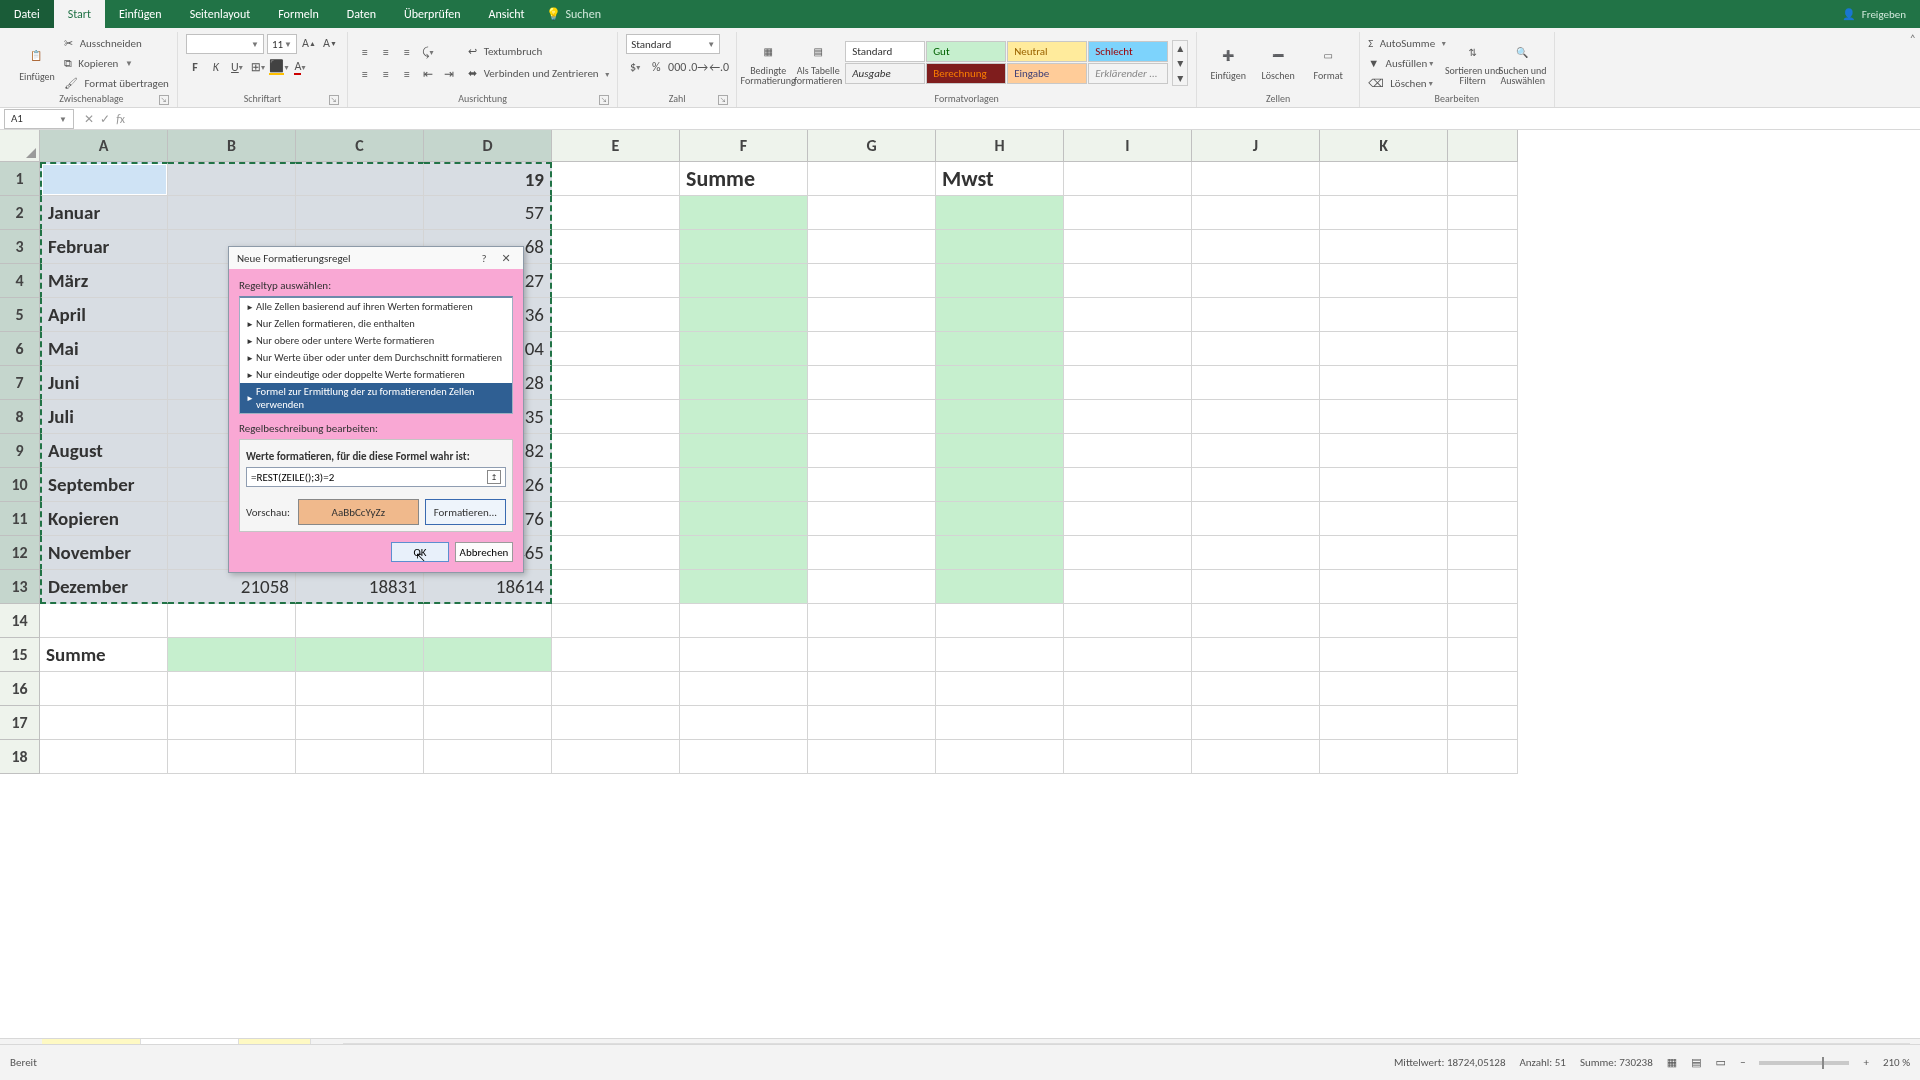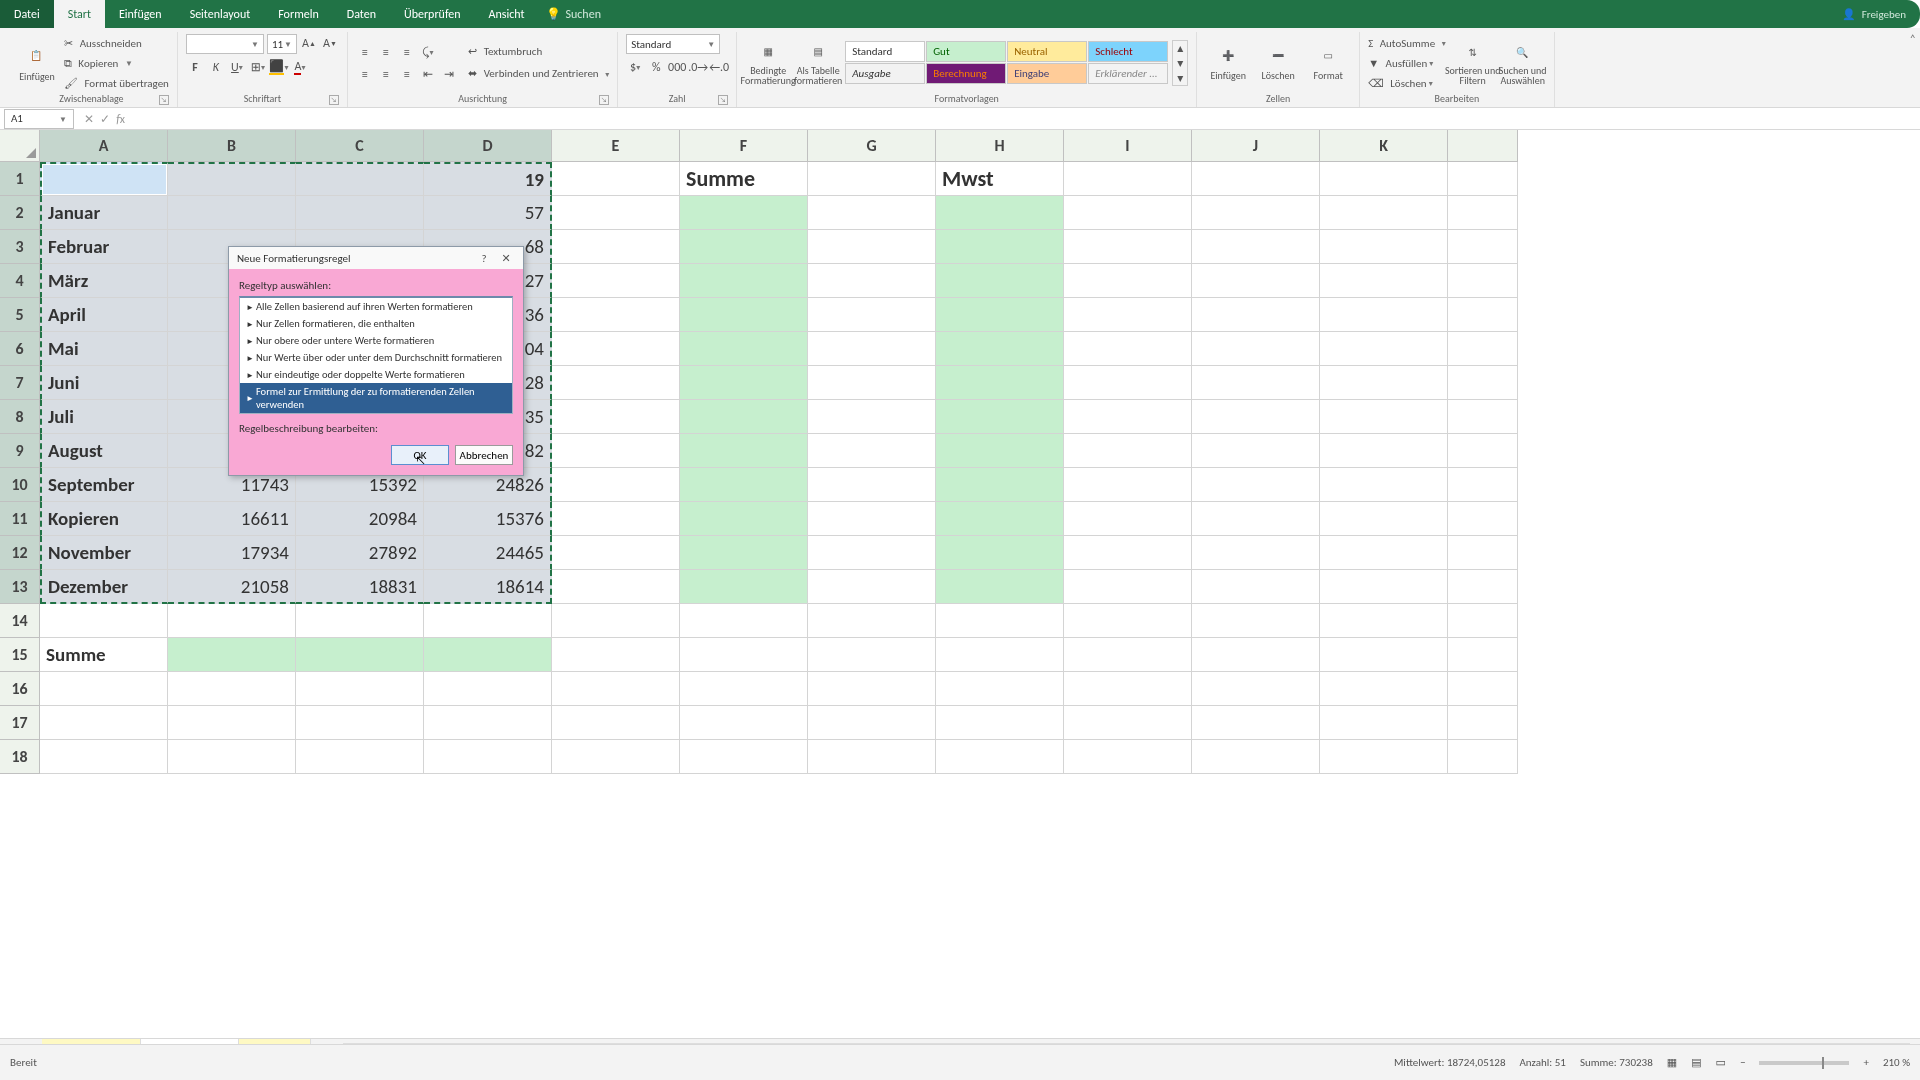--- a/index.html
+++ b/index.html
@@ -1,19 +1,19 @@
 <!DOCTYPE html>
 <html><head>
 <meta charset="utf-8">
 <style>
 * { margin: 0; padding: 0; box-sizing: border-box; font-family: "Segoe UI", Calibri, sans-serif; }
 body { background: #fff; overflow: hidden; font-size: 12px; color: #333; }
 
 
-.titlebar { height: 28px; background: #217346; display: flex; align-items: center; border-radius: 13px; }
+.titlebar { height: 28px; background: #217346; display: flex; align-items: center; }
 .titlebar .tab { padding: 0 14px; height: 28px; line-height: 28px; color: #fff; font-size: 12px; cursor: pointer; }
 .titlebar .tab.file { background: #1a5c38; }
 .titlebar .tab.active { background: #f3f3f3; color: #217346; }
 .titlebar .search { color: #d0e8da; margin-left: 8px; font-size: 12px; display: flex; align-items: center; gap: 4px; }
 .titlebar .right { margin-left: auto; margin-right: 14px; color: #d0e8da; font-size: 11px; display: flex; align-items: center; gap: 6px; }
 
 
 .ribbon { height: 80px; background: #f3f3f3; border-bottom: 1px solid #d8d8d8; display: flex; align-items: stretch; padding: 4px 6px 0 6px; position: relative; }
 .ribbon .group { display: flex; flex-direction: column; align-items: center; justify-content: space-between; padding: 2px 8px; border-right: 1px solid #dfdfdf; }
 .ribbon .group:last-child { border-right: none; }
@@ -239,21 +239,21 @@
       <div class="bigbtn">
         <span class="ico">▤</span>
         <span style="width:64px;line-height:10px;text-align:center;">Als Tabelle formatieren</span>
       </div>
       <div class="style-grid">
         <div class="style-cell" style="background:#fff">Standard</div>
         <div class="style-cell" style="background:#c6efce;color:#006100">Gut</div>
         <div class="style-cell" style="background:#ffeb9c;color:#9c6500">Neutral</div>
         <div class="style-cell" style="background:#7dd3fc;color:#9c0006">Schlecht</div>
         <div class="style-cell" style="background:#f2f2f2;font-style:italic">Ausgabe</div>
-        <div class="style-cell" style="background:#701a75;color:#fa7d00">Berechnung</div>
+        <div class="style-cell" style="background:#7f1d1d;color:#fa7d00">Berechnung</div>
         <div class="style-cell" style="background:#ffcc99;color:#3f3f76">Eingabe</div>
         <div class="style-cell" style="font-style:italic;color:#888">Erklärender ...</div>
       </div>
       <div style="display:flex;flex-direction:column;gap:1px;border:1px solid #ccc;">
         <div class="icobtn" style="width:14px;height:14px">▴</div>
         <div class="icobtn" style="width:14px;height:14px">▾</div>
         <div class="icobtn" style="width:14px;height:14px">▾</div>
       </div>
     </div>
     <div class="group-label">
@@ -596,20 +596,32 @@
         <div class="item">
             <span class="arrow">►</span>
             <span>Nur eindeutige oder doppelte Werte formatieren</span>
           </div>
         <div class="item active">
             <span class="arrow">►</span>
             <span>Formel zur Ermittlung der zu formatierenden Zellen verwenden</span>
           </div>
       </div>
       <div class="lbl">Regelbeschreibung bearbeiten:</div>
+      <div class="desc-box">
+        <div class="lbl" style="font-weight:600">Werte formatieren, für die diese Formel wahr ist:</div>
+        <div class="formula-in">
+          <input value="=REST(ZEILE();3)=2" style="">
+          <div class="pick">↥</div>
+        </div>
+        <div class="preview-row">
+          <div class="plbl">Vorschau:</div>
+          <div class="preview-swatch">AaBbCcYyZz</div>
+          <button class="fmtbtn">Formatieren...</button>
+        </div>
+      </div>
       <div class="btnrow">
         <button class="dbtn ok"><span>OK</span><span class="cursor-on-ok">↖</span></button>
         <button class="dbtn">Abbrechen</button>
       </div>
     </div>
   </div>
 </div>
 
 <div class="sheetbar">
   <div class="sheetnav">

